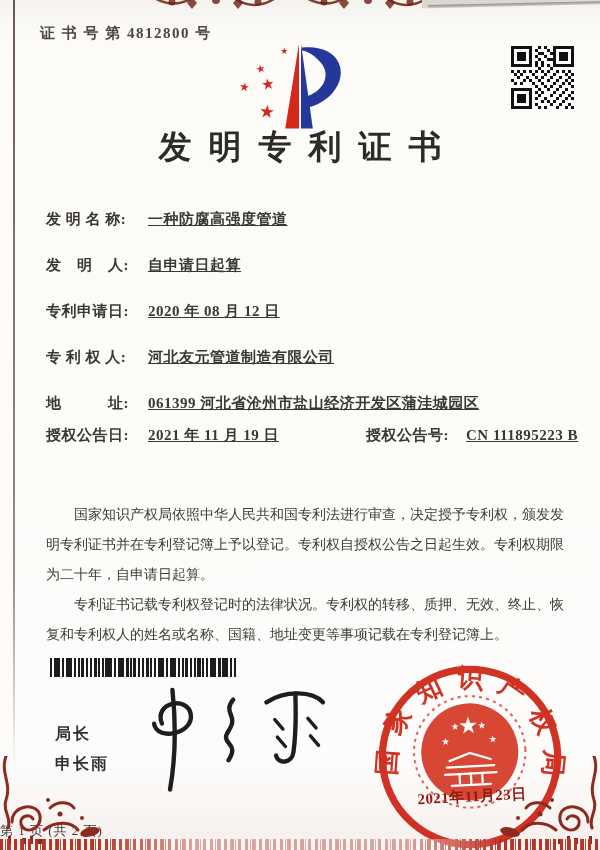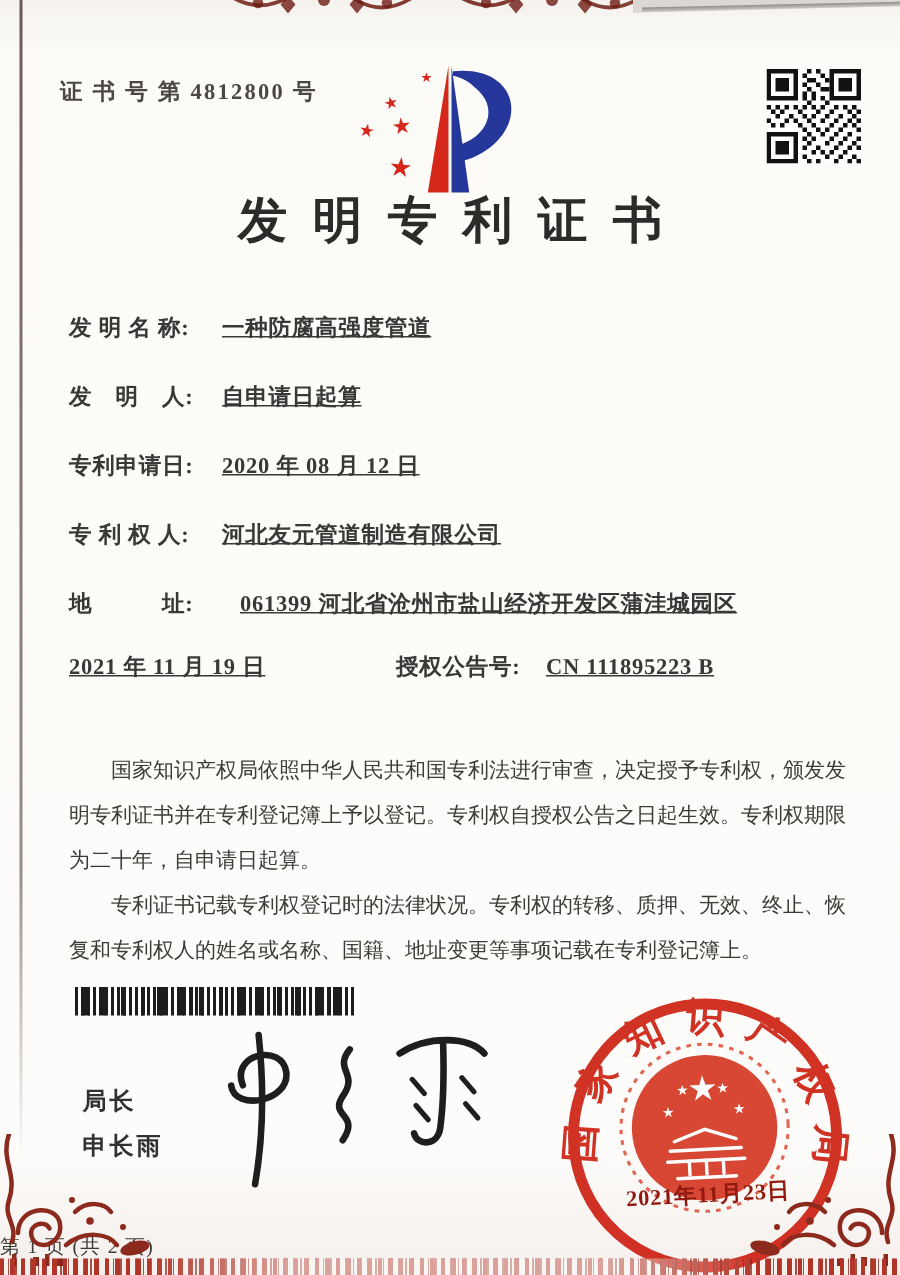--- a/index.html
+++ b/index.html
@@ -8,29 +8,29 @@
     background:linear-gradient(180deg,#f5f2ee 0,#fcfbf8 4%,#fdfcfa 90%,#f5efec 100%);
     font-family:"Liberation Serif","DejaVu Serif",serif;color:#3a3836;
   }
   
   .ornament-top{position:absolute;left:142px;top:-7px;width:296px;height:22px;overflow:hidden;}
   .photo-line{position:absolute;left:428px;top:3px;width:180px;height:3px;
     background:linear-gradient(180deg,#8f8d8a,#cfccc8);transform:rotate(-1.3deg);}
   .edge-left{position:absolute;left:13px;top:0;width:2px;height:772px;
     background:linear-gradient(to bottom,rgba(70,50,45,.8) 0,rgba(70,50,45,.55) 75%,rgba(70,50,45,0) 100%);}
   
-  .cert-no{position:absolute;left:40px;top:52px;font-size:15px;font-weight:bold;letter-spacing:1.5px;color:#4a4744;}
+  .cert-no{position:absolute;left:40px;top:24px;font-size:15px;font-weight:bold;letter-spacing:1.5px;color:#4a4744;}
   .logo{position:absolute;left:231px;top:40px;width:138px;height:94px;}
   .qr{position:absolute;left:511px;top:46px;width:63px;height:63px;}
   .title{position:absolute;left:0;right:0;top:125px;text-align:center;font-size:33px;font-weight:bold;
     color:#2d2b29;letter-spacing:17px;text-indent:17px;}
   
   .fields{position:absolute;left:46px;top:208px;right:26px;font-size:15px;font-weight:bold;letter-spacing:.5px;}
   .frow{display:flex;line-height:22px;margin-bottom:24px;white-space:nowrap;}
-  .frow.tight{margin-bottom:20px;gap:12px;}
+  .frow.tight{margin-bottom:10px;}
   .flabel{display:inline-block;width:102px;flex:none;}
   .fvalue{display:inline-block;text-decoration:underline;}
   .fvalue.w{width:182px;flex:none;}
   .glabel{display:inline-block;width:100px;flex:none;margin-left:36px;}
   
   .paras{position:absolute;left:46px;right:36px;top:500px;font-size:14px;line-height:30px;
     color:#3d3b38;text-align:justify;}
   .paras p{margin:0;text-indent:2em;}
   
   .barcode{position:absolute;left:50px;top:658px;width:186px;height:19px;
@@ -140,20 +140,21 @@
     </div>
     <div class="frow">
       <span class="flabel">专 利 权 人:</span>
       <span class="fvalue">河北友元管道制造有限公司</span>
     </div>
     <div class="frow tight">
       <span class="flabel">地　　　址:</span>
       <span class="fvalue">061399 河北省沧州市盐山经济开发区蒲洼城园区</span>
     </div>
     <div class="frow">
+      <span class="flabel">授权公告日:</span>
       <span class="fvalue w">2021 年 11 月 19 日</span>
       <span class="glabel">授权公告号:</span>
       <span class="fvalue">CN 111895223 B</span>
     </div>
   </div>
 
   <div class="paras">
     <p>国家知识产权局依照中华人民共和国专利法进行审查，决定授予专利权，颁发发明专利证书并在专利登记簿上予以登记。专利权自授权公告之日起生效。专利权期限为二十年，自申请日起算。</p>
     <p>专利证书记载专利权登记时的法律状况。专利权的转移、质押、无效、终止、恢复和专利权人的姓名或名称、国籍、地址变更等事项记载在专利登记簿上。</p>
   </div>

